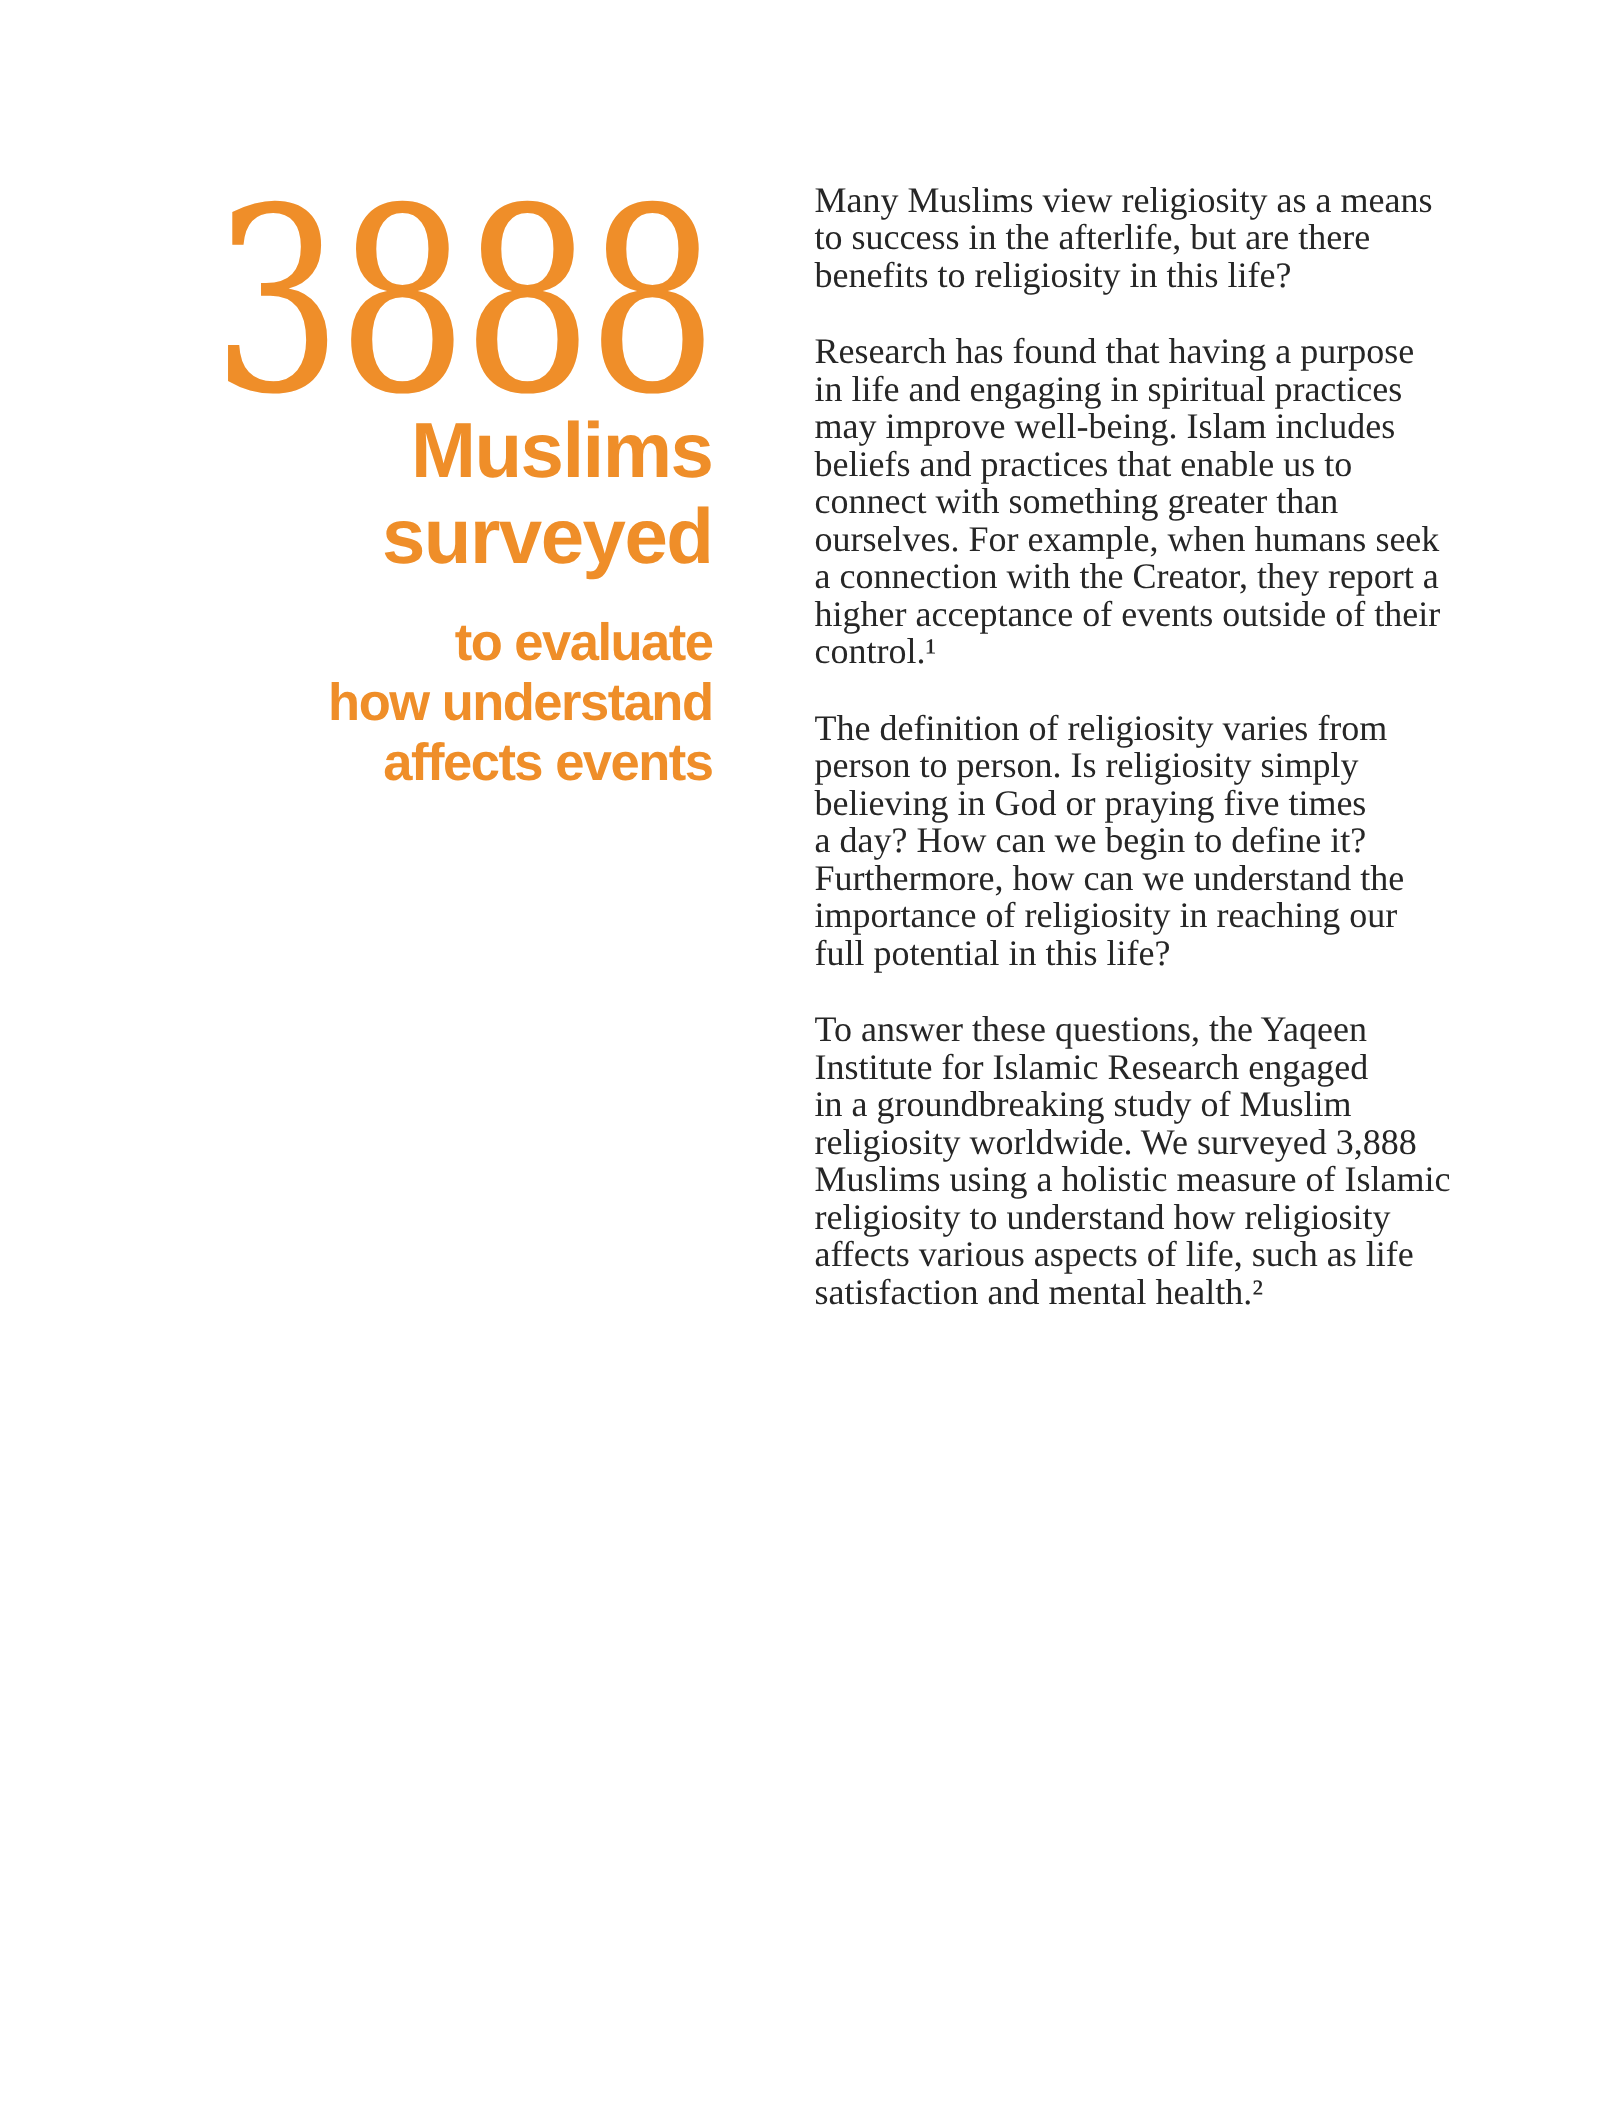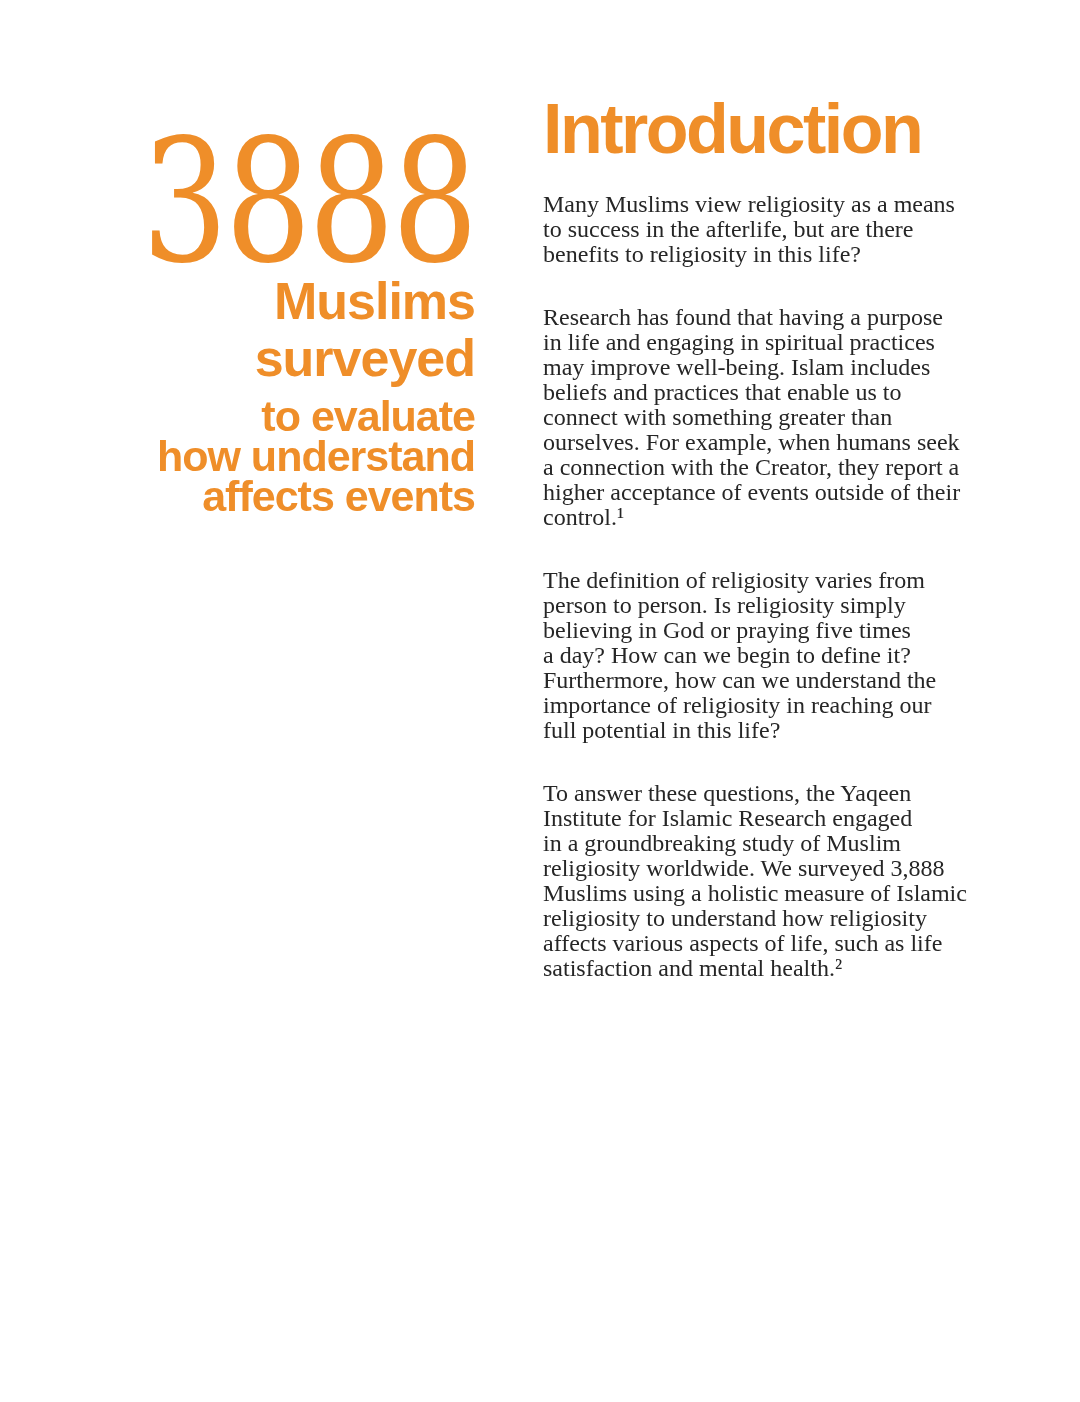--- a/index.html
+++ b/index.html
@@ -42,22 +42,22 @@
 
   .stat-headline {
     margin-top: 7px;
     font-size: 52px;
     line-height: 57px;
     font-weight: bold;
     letter-spacing: -1px;
   }
 
   .stat-subline-bold {
-    margin-top: 9px;
-    font-size: 43px;
+    margin-top: 22px;
+    font-size: 35px;
     line-height: 40px;
     font-weight: bold;
     letter-spacing: -1px;
   }
 
   .stat-subline-light {
     margin-top: 2px;
     font-size: 40px;
     line-height: 35px;
     font-weight: 400;
@@ -80,21 +80,21 @@
     letter-spacing: -2.5px;
     white-space: nowrap;
   }
 
   .article-body p {
     font-family: "Liberation Serif", serif;
     color: var(--text-color, #262626);
     font-size: 24px;
     line-height: 25px;
     white-space: pre-line;
-    margin-top: 38px;
+    margin-top: 26px;
   }
 
   .article-body p:first-child {
     margin-top: 28px;
   }
 </style>
 </head>
 <body>
 
 <div class="page">
@@ -109,21 +109,20 @@
 
     <div class="stat-subline-bold">
       <div>to evaluate</div>
       <div>how understand</div>
       <div>affects events</div>
     </div>
 
   </aside>
 
   <main class="article">
-    <h1 class="article-title">Introduction</h1>
 
     <div class="article-body">
       <p>Many Muslims view religiosity as a means
 to success in the afterlife, but are there
 benefits to religiosity in this life?</p>
       <p>Research has found that having a purpose
 in life and engaging in spiritual practices
 may improve well-being. Islam includes
 beliefs and practices that enable us to
 connect with something greater than

